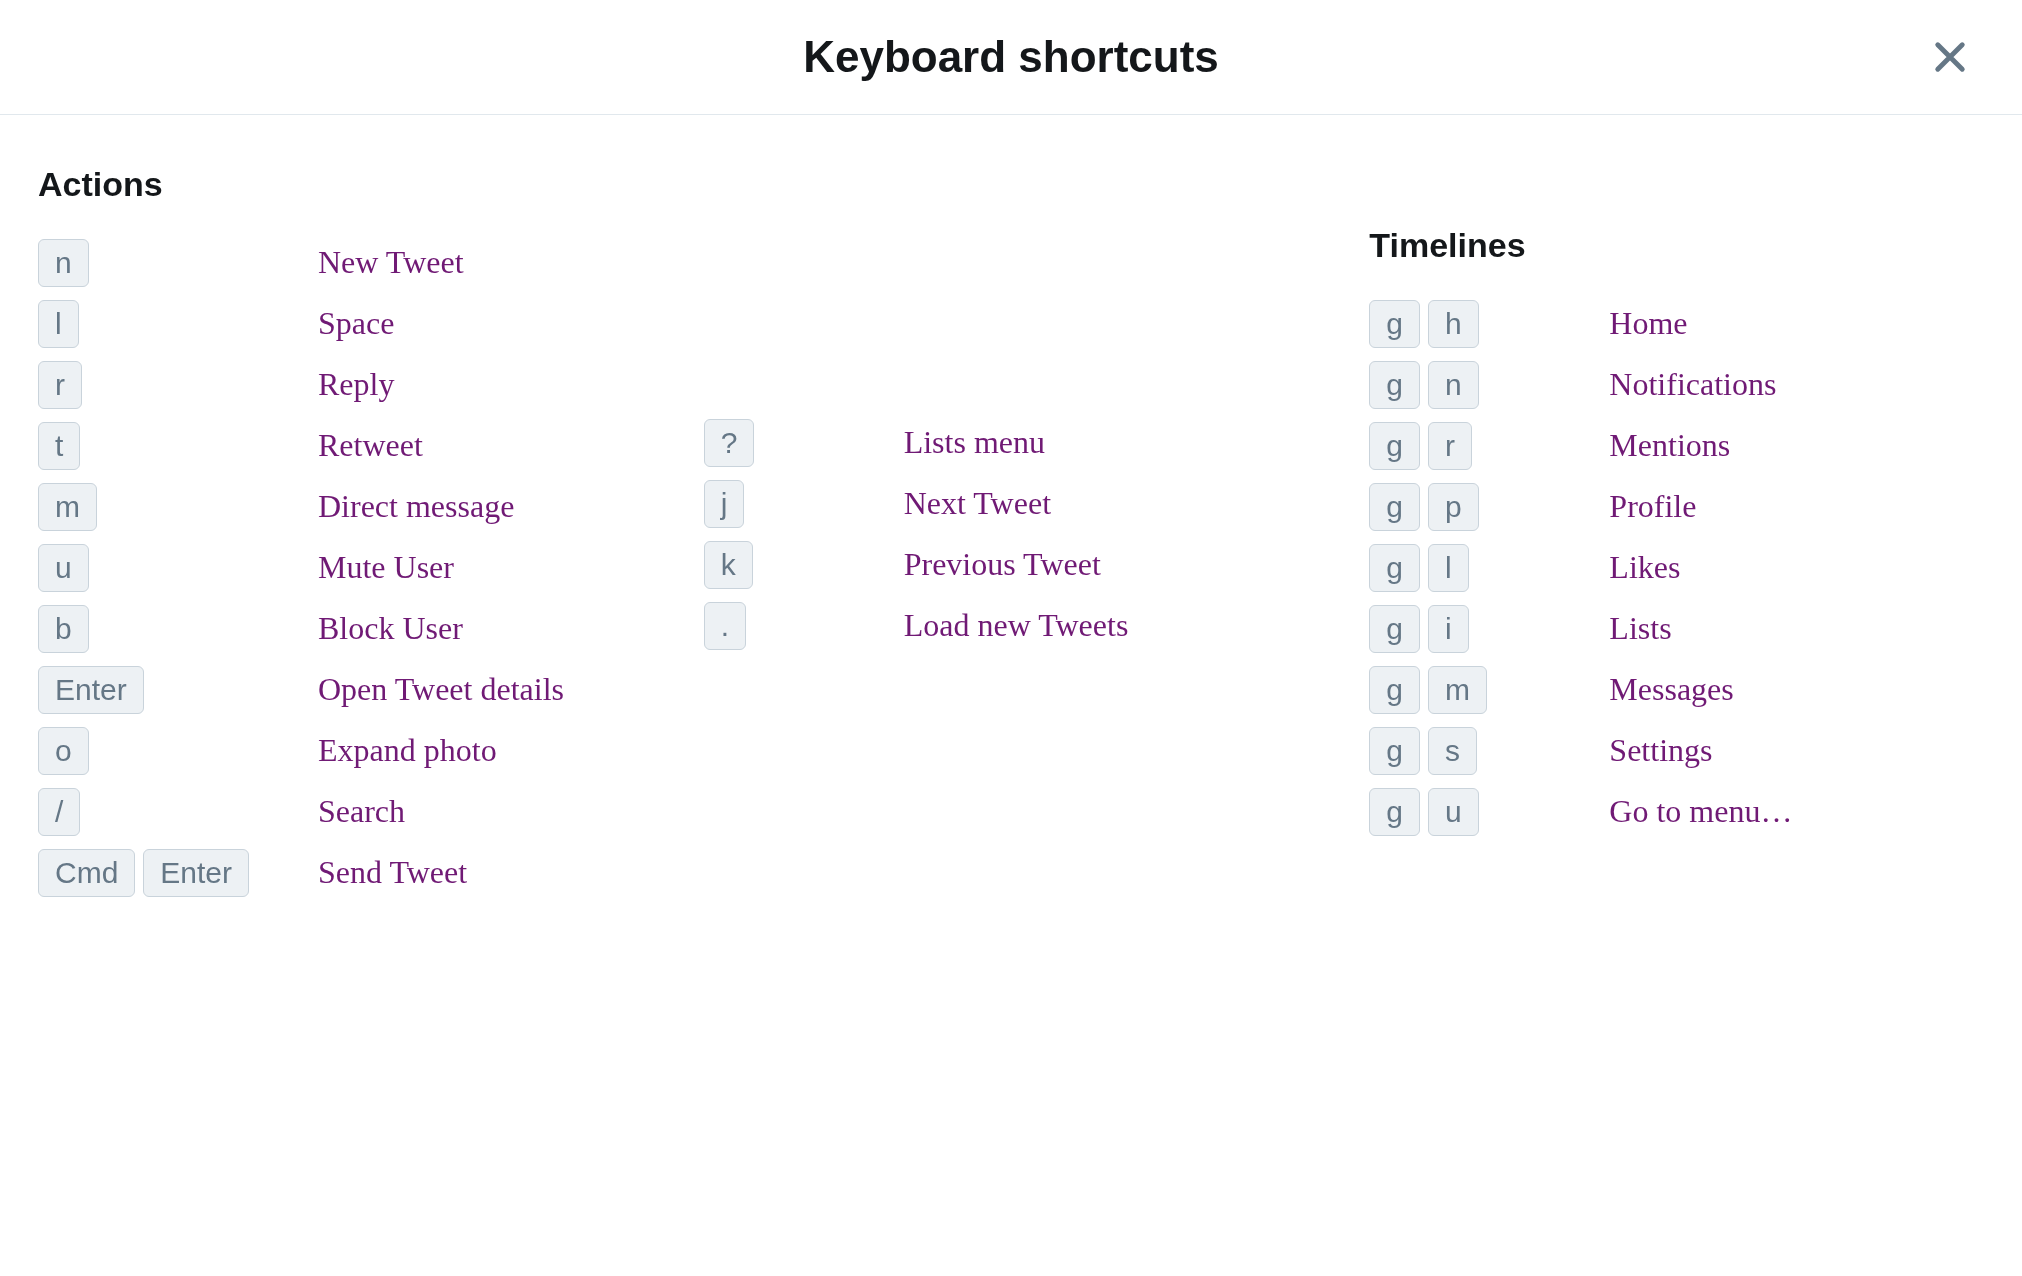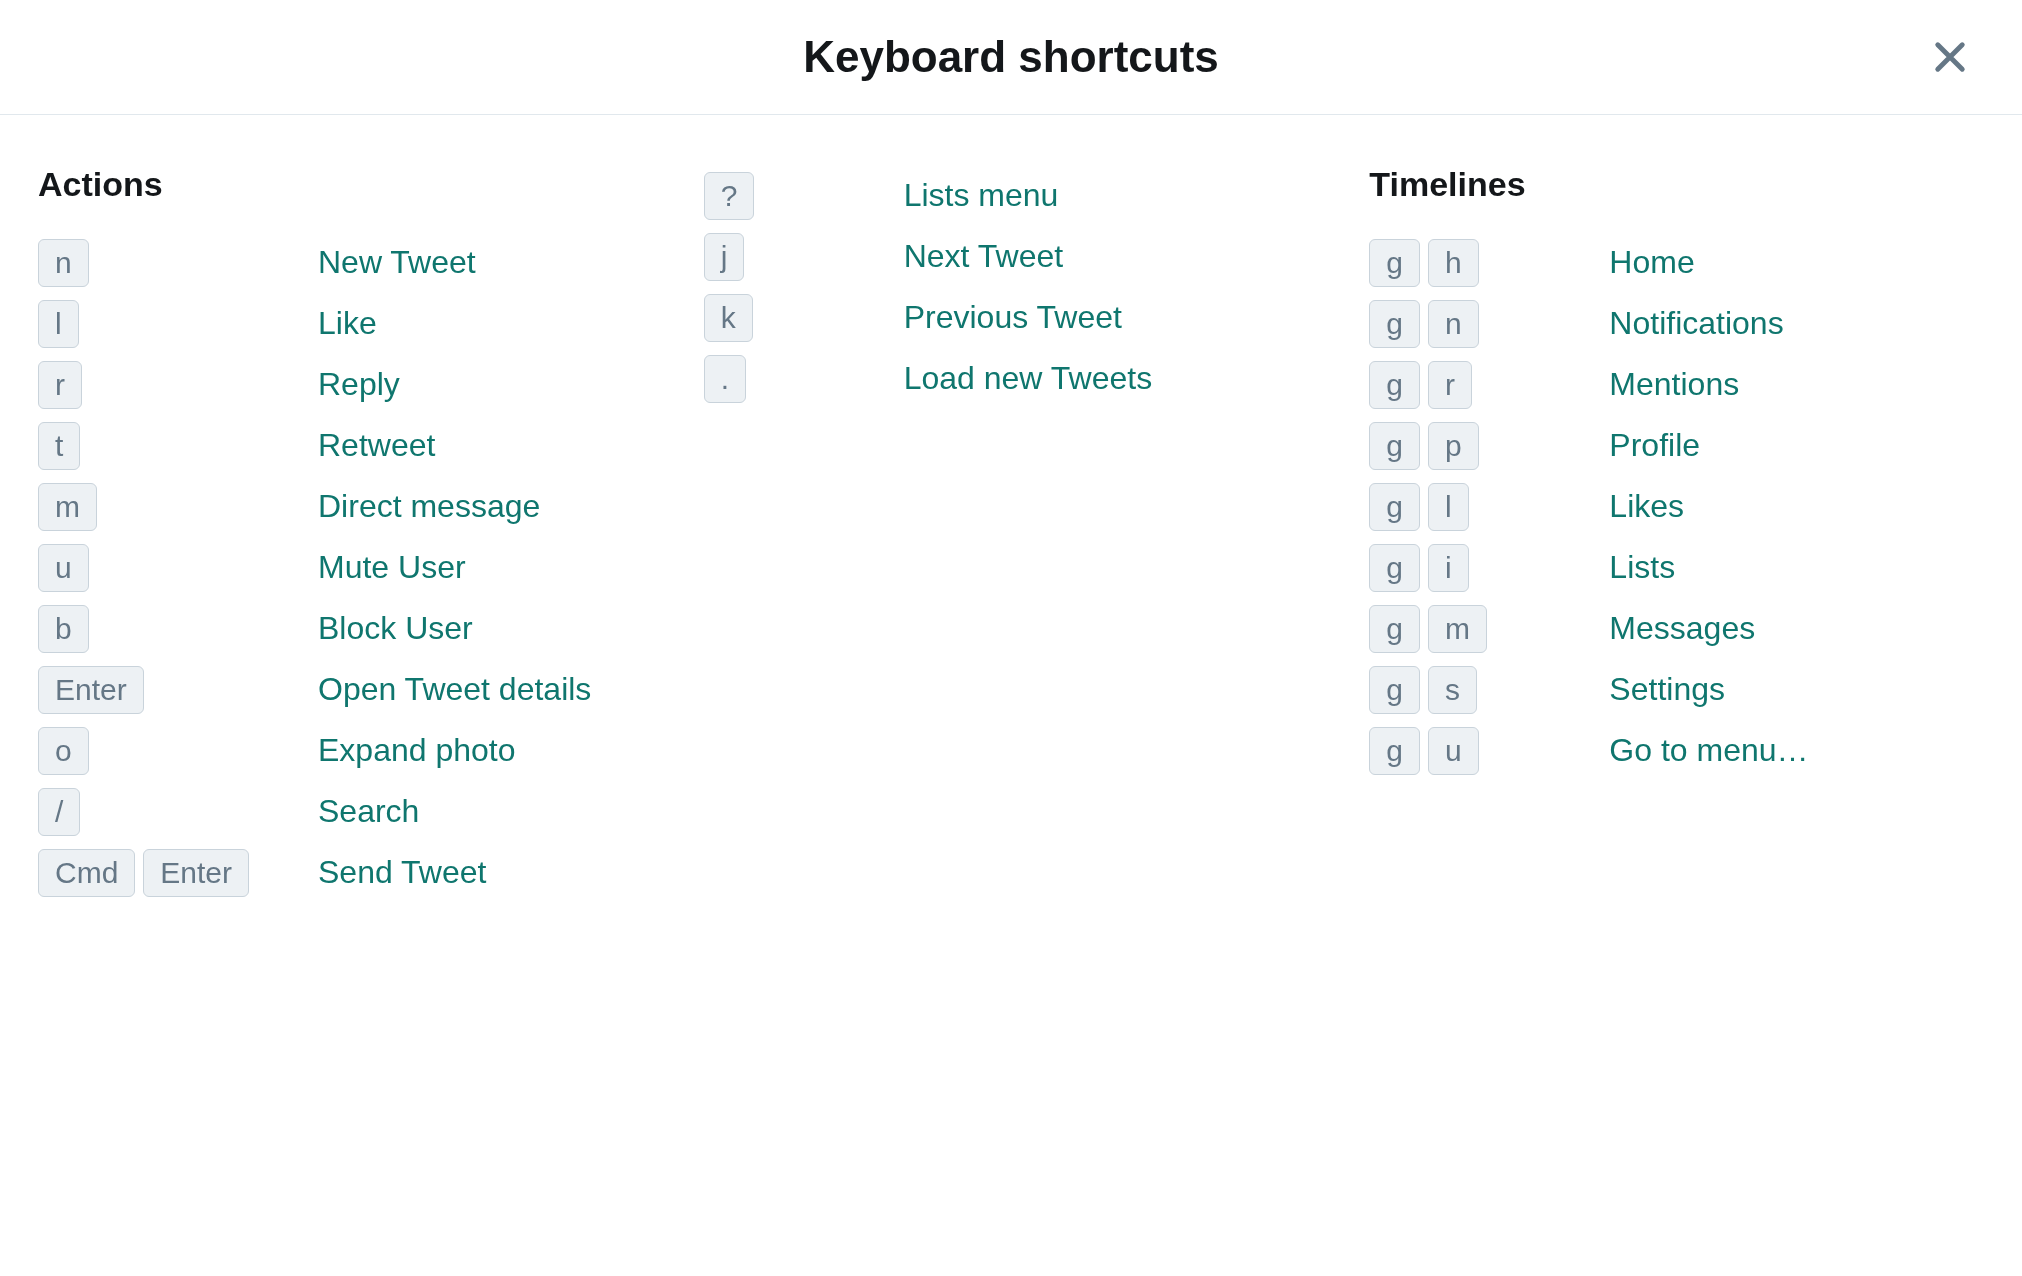--- a/index.html
+++ b/index.html
@@ -43,20 +43,21 @@
       width: 42px;
       height: 42px;
       stroke: #657786;
       stroke-width: 2.8;
       stroke-linecap: round;
     }
     .modal-body {
       display: flex;
       gap: 51px;
       padding: 50px 38px 50px 38px;
+      align-items: center;
     }
     .col {
       flex: 1;
       min-width: 0;
     }
     .section-title {
       font-size: 34px;
       font-weight: 700;
       color: #14171a;
       margin-bottom: 28px;
@@ -88,21 +89,22 @@
       padding: 0 16px;
       background: #edf1f4;
       border: 1.5px solid #c9d3db;
       border-radius: 6px;
       font-size: 30px;
       color: #657786;
       line-height: 1;
     }
     .desc {
       font-size: 32px;
-      color: #0f766e;
+      color: #701a75;
+      font-family: Liberation Serif, serif;
     }
   </style>
 </head>
 <body>
 
 <div class="modal">
   <div class="modal-header">
     <h1 class="modal-title">Keyboard shortcuts</h1>
     <button class="close-btn">
       <svg viewBox="0 0 24 24" fill="none">
@@ -117,21 +119,21 @@
       <div class="row">
         <div class="keys">
             <span class="key">n</span>
           </div>
         <div class="desc">New Tweet</div>
       </div>
       <div class="row">
         <div class="keys">
             <span class="key">l</span>
           </div>
-        <div class="desc">Like</div>
+        <div class="desc">Space</div>
       </div>
       <div class="row">
         <div class="keys">
             <span class="key">r</span>
           </div>
         <div class="desc">Reply</div>
       </div>
       <div class="row">
         <div class="keys">
             <span class="key">t</span>

